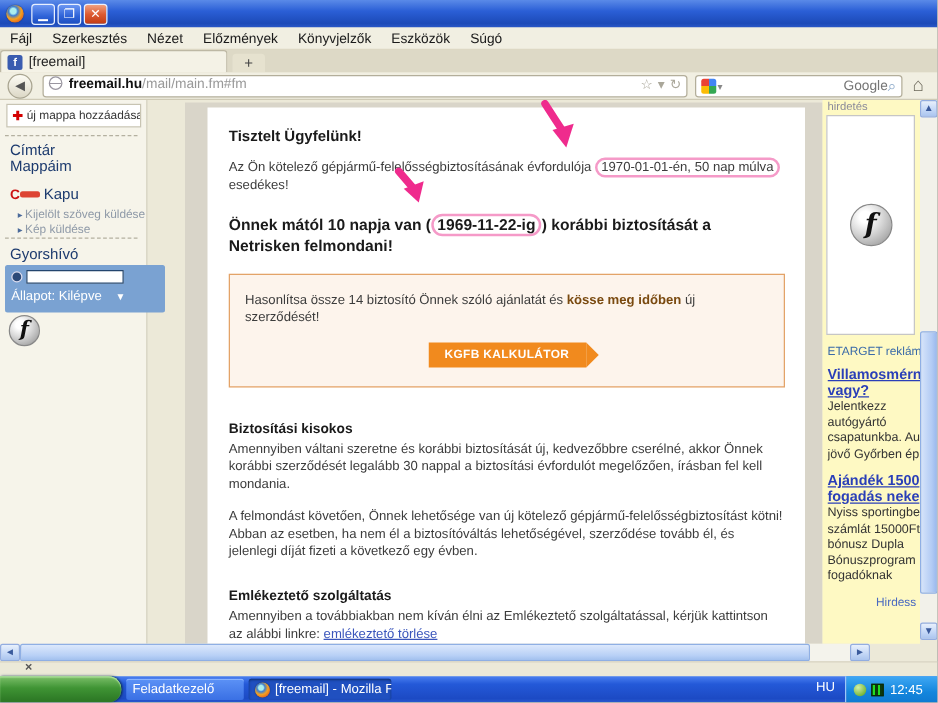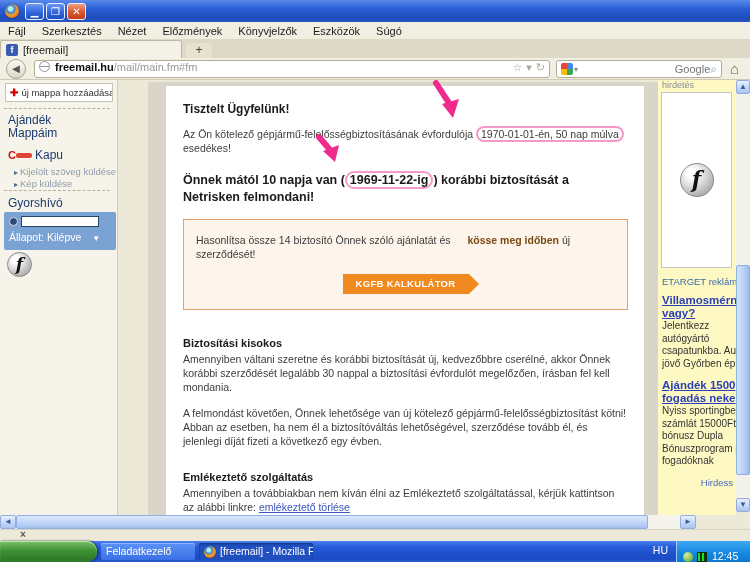--- a/index.html
+++ b/index.html
@@ -95,21 +95,21 @@
     white-space: nowrap; overflow: hidden;
   }
   .plus { color: #d40000; font-weight: bold; margin-right: 3px; font-size: 10px; }
   .dash { position: absolute; left: 4px; width: 106px; border-top: 1px dashed #b4b0a0; }
   .side-head { position: absolute; left: 8px; font-size: 12px; color: #1c3a6e; }
   .side-sub { position: absolute; left: 14px; font-size: 9.5px; color: #8f9aa8; white-space: nowrap; overflow: hidden; width: 102px; }
   .side-sub .tri { color: #4a6a9a; font-size: 8px; margin-right: 2px; }
   .kapu-logo { color: #cc1111; font-weight: bold; font-size: 11px; }
   .kapu-pill { display: inline-block; width: 16px; height: 5px; background: #d43; border-radius: 2px; margin: 0 3px 1px 0; }
   .gy-panel {
-    position: absolute; left: 4px; top: 132px; width: 112px; height: 38px;
+    position: absolute; left: 4px; top: 132px; width: 128px; height: 38px;
     background: #7aa2d2; border-radius: 2px; padding: 4px 5px; color: #fff;
   }
   .gy-row { display: flex; align-items: center; }
   .gy-dot { width: 9px; height: 9px; border-radius: 50%; background: #2c4a78; border: 1px solid #dde; margin-right: 3px; }
   .gy-input { width: 78px; height: 11px; border: 1px solid #23456e; background: #fff; }
   .gy-status { font-size: 10.5px; margin-top: 4px; }
   .gy-status .dd { font-size: 8px; margin-left: 8px; }
   .flash-ball {
     border-radius: 50%; background: radial-gradient(circle at 35% 30%, #ffffff 0 15%, #d8d8d8 45%, #9a9a9a 90%);
     border: 1px solid #888; color: #111; font-family: "DejaVu Serif", serif; font-style: italic; font-weight: bold;
@@ -121,21 +121,21 @@
   .mailpanel {
     position: absolute; left: 166px; top: 86px; width: 478px; height: 429px; background: #fff;
     padding: 10px 16px 0 17px; overflow: hidden; font-size: 10.5px; color: #3c3c3c; line-height: 14px;
   }
   .mailpanel h1 { font-size: 12px; color: #1a1a1a; margin: 6px 0 11px; }
   .mailpanel h2 { font-size: 12.5px; color: #1a1a1a; margin-top: 17px; line-height: 17px; }
   .mailpanel h3 { font-size: 11px; color: #1a1a1a; margin: 22px 0 2px; }
   .mailpanel p { margin-bottom: 12px; }
   .hl-oval { border: 2px solid #f59ac8; border-radius: 10px; padding: 0 3px; white-space: nowrap; }
   .promo { margin-top: 13px; border: 1px solid #e3a368; background: #fdf4ec; padding: 13px 12px 15px; }
-  .promo .bold-orange { font-weight: bold; color: #7a4a10; margin-left: 14px; }
+  .promo .bold-orange { font-weight: bold; color: #7a4a10; }
   .kgfb {
     margin: 13px auto 0; width: 126px; height: 20px; background: #f18a1e; color: #fff;
     font-weight: bold; font-size: 9.5px; text-align: center; line-height: 20px; position: relative; letter-spacing: 0.3px;
   }
   .kgfb:after {
     content: ""; position: absolute; right: -10px; top: 0;
     border-left: 10px solid #f18a1e; border-top: 10px solid transparent; border-bottom: 10px solid transparent;
   }
   .maillink { color: #3a55bb; }
   .pink-arrow { position: absolute; z-index: 10; }
@@ -184,21 +184,21 @@
     position: absolute; top: 2px; height: 17px; border-radius: 2px; color: #fff; font-size: 10.5px;
     line-height: 17px; padding: 0 5px; white-space: nowrap; overflow: hidden; display: flex; align-items: center;
   }
   .task1 { left: 101px; width: 94px; background: linear-gradient(#5c92f6, #3a70e4); box-shadow: inset 0 1px 0 #8ab4ff; }
   .task2 { left: 199px; width: 114px; background: #2050c0; box-shadow: inset 0 1px 2px #10306e; }
   .task2 .ff-icon { width: 12px; height: 12px; margin: 0 4px 0 0; flex: none; }
   .lang { position: absolute; right: 82px; top: 3px; color: #fff; font-size: 10.5px; }
   .tray {
     position: absolute; right: 0; top: 0; width: 74px; height: 21px;
     background: linear-gradient(#3fa8f4, #1486dd 60%, #0f7ad2); border-left: 1px solid #9cc8f8;
-    display: flex; align-items: flex-end; padding-left: 6px;
+    display: flex; align-items: center; padding-left: 6px;
   }
   .tray-circle { width: 10px; height: 10px; border-radius: 50%; background: radial-gradient(circle at 35% 30%, #d2f0a8, #7ab83c 70%, #4e8a1e); margin-right: 4px; }
   .tray-square { width: 10px; height: 10px; background: #0c3a0c; border: 1px solid #0a2a0a; margin-right: 5px;
     background-image: linear-gradient(90deg, #22dd22 25%, #0c3a0c 25% 50%, #22dd22 50% 75%, #0c3a0c 75%); }
   .tray-time { color: #fff; font-size: 10.5px; }
   
   .watermark {
     position: absolute; left: 3px; top: 538px; z-index: 60; font-size: 21px; font-weight: bold; letter-spacing: 0.5px;
     color: #54ba2c; font-family: "DejaVu Sans", sans-serif;
     text-shadow: 1px 1px 0 #14400a, -1px -1px 0 #14400a, 1px -1px 0 #14400a, -1px 1px 0 #14400a, 2px 2px 1px #0a2a06;
@@ -252,21 +252,21 @@
     </div>
     <div class="homebtn">⌂</div>
   </div>
 
   <div class="sidebar">
     <div class="newfolder">
       <span class="plus">✚</span>
       <span>új mappa hozzáadása ...</span>
     </div>
     <div class="dash" style="top:28px"></div>
-    <div class="side-head" style="top:33px">Ajándék</div>
+    <div class="side-head" style="top:33px">Címtár</div>
     <div class="side-head" style="top:46px">Mappáim</div>
     <div class="side-head" style="top:68px">
       <span class="kapu-logo">C</span><span class="kapu-pill"></span><span>Kapu</span>
     </div>
     <div class="side-sub" style="top:86px">
       <span class="tri">▸</span><span>Kijelölt szöveg küldése</span>
     </div>
     <div class="side-sub" style="top:98px">
       <span class="tri">▸</span><span>Kép küldése</span>
     </div>

